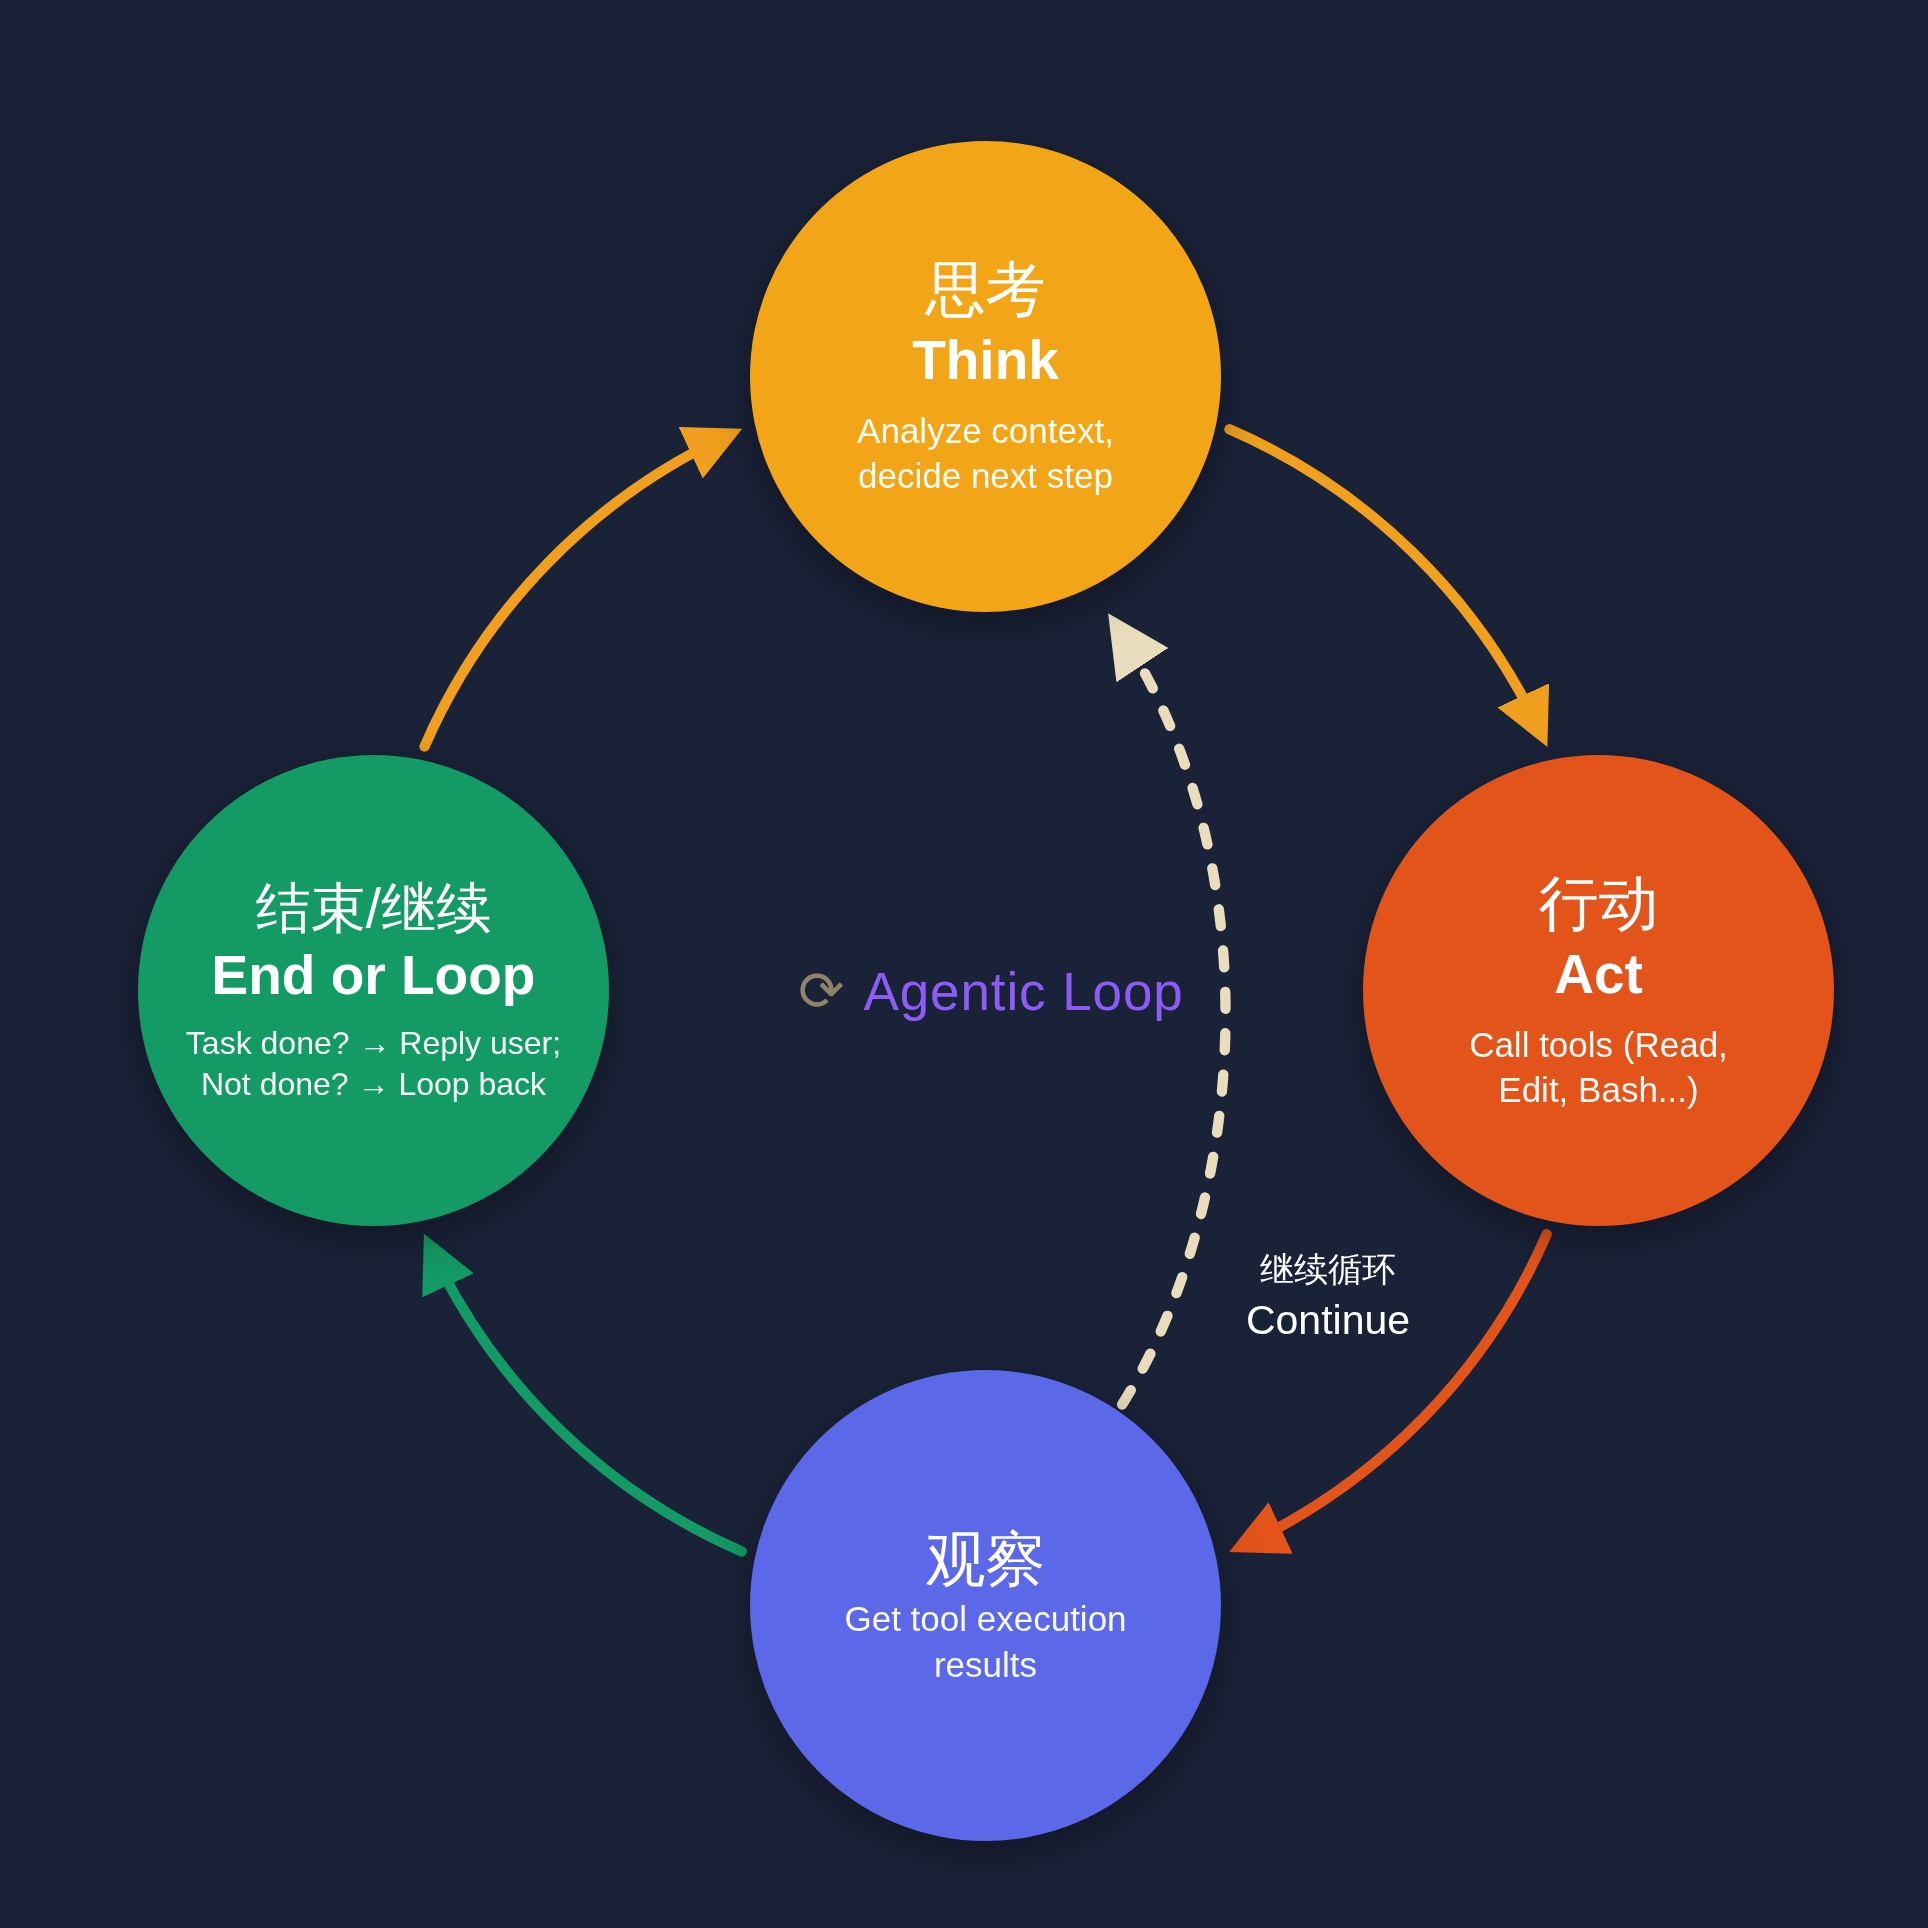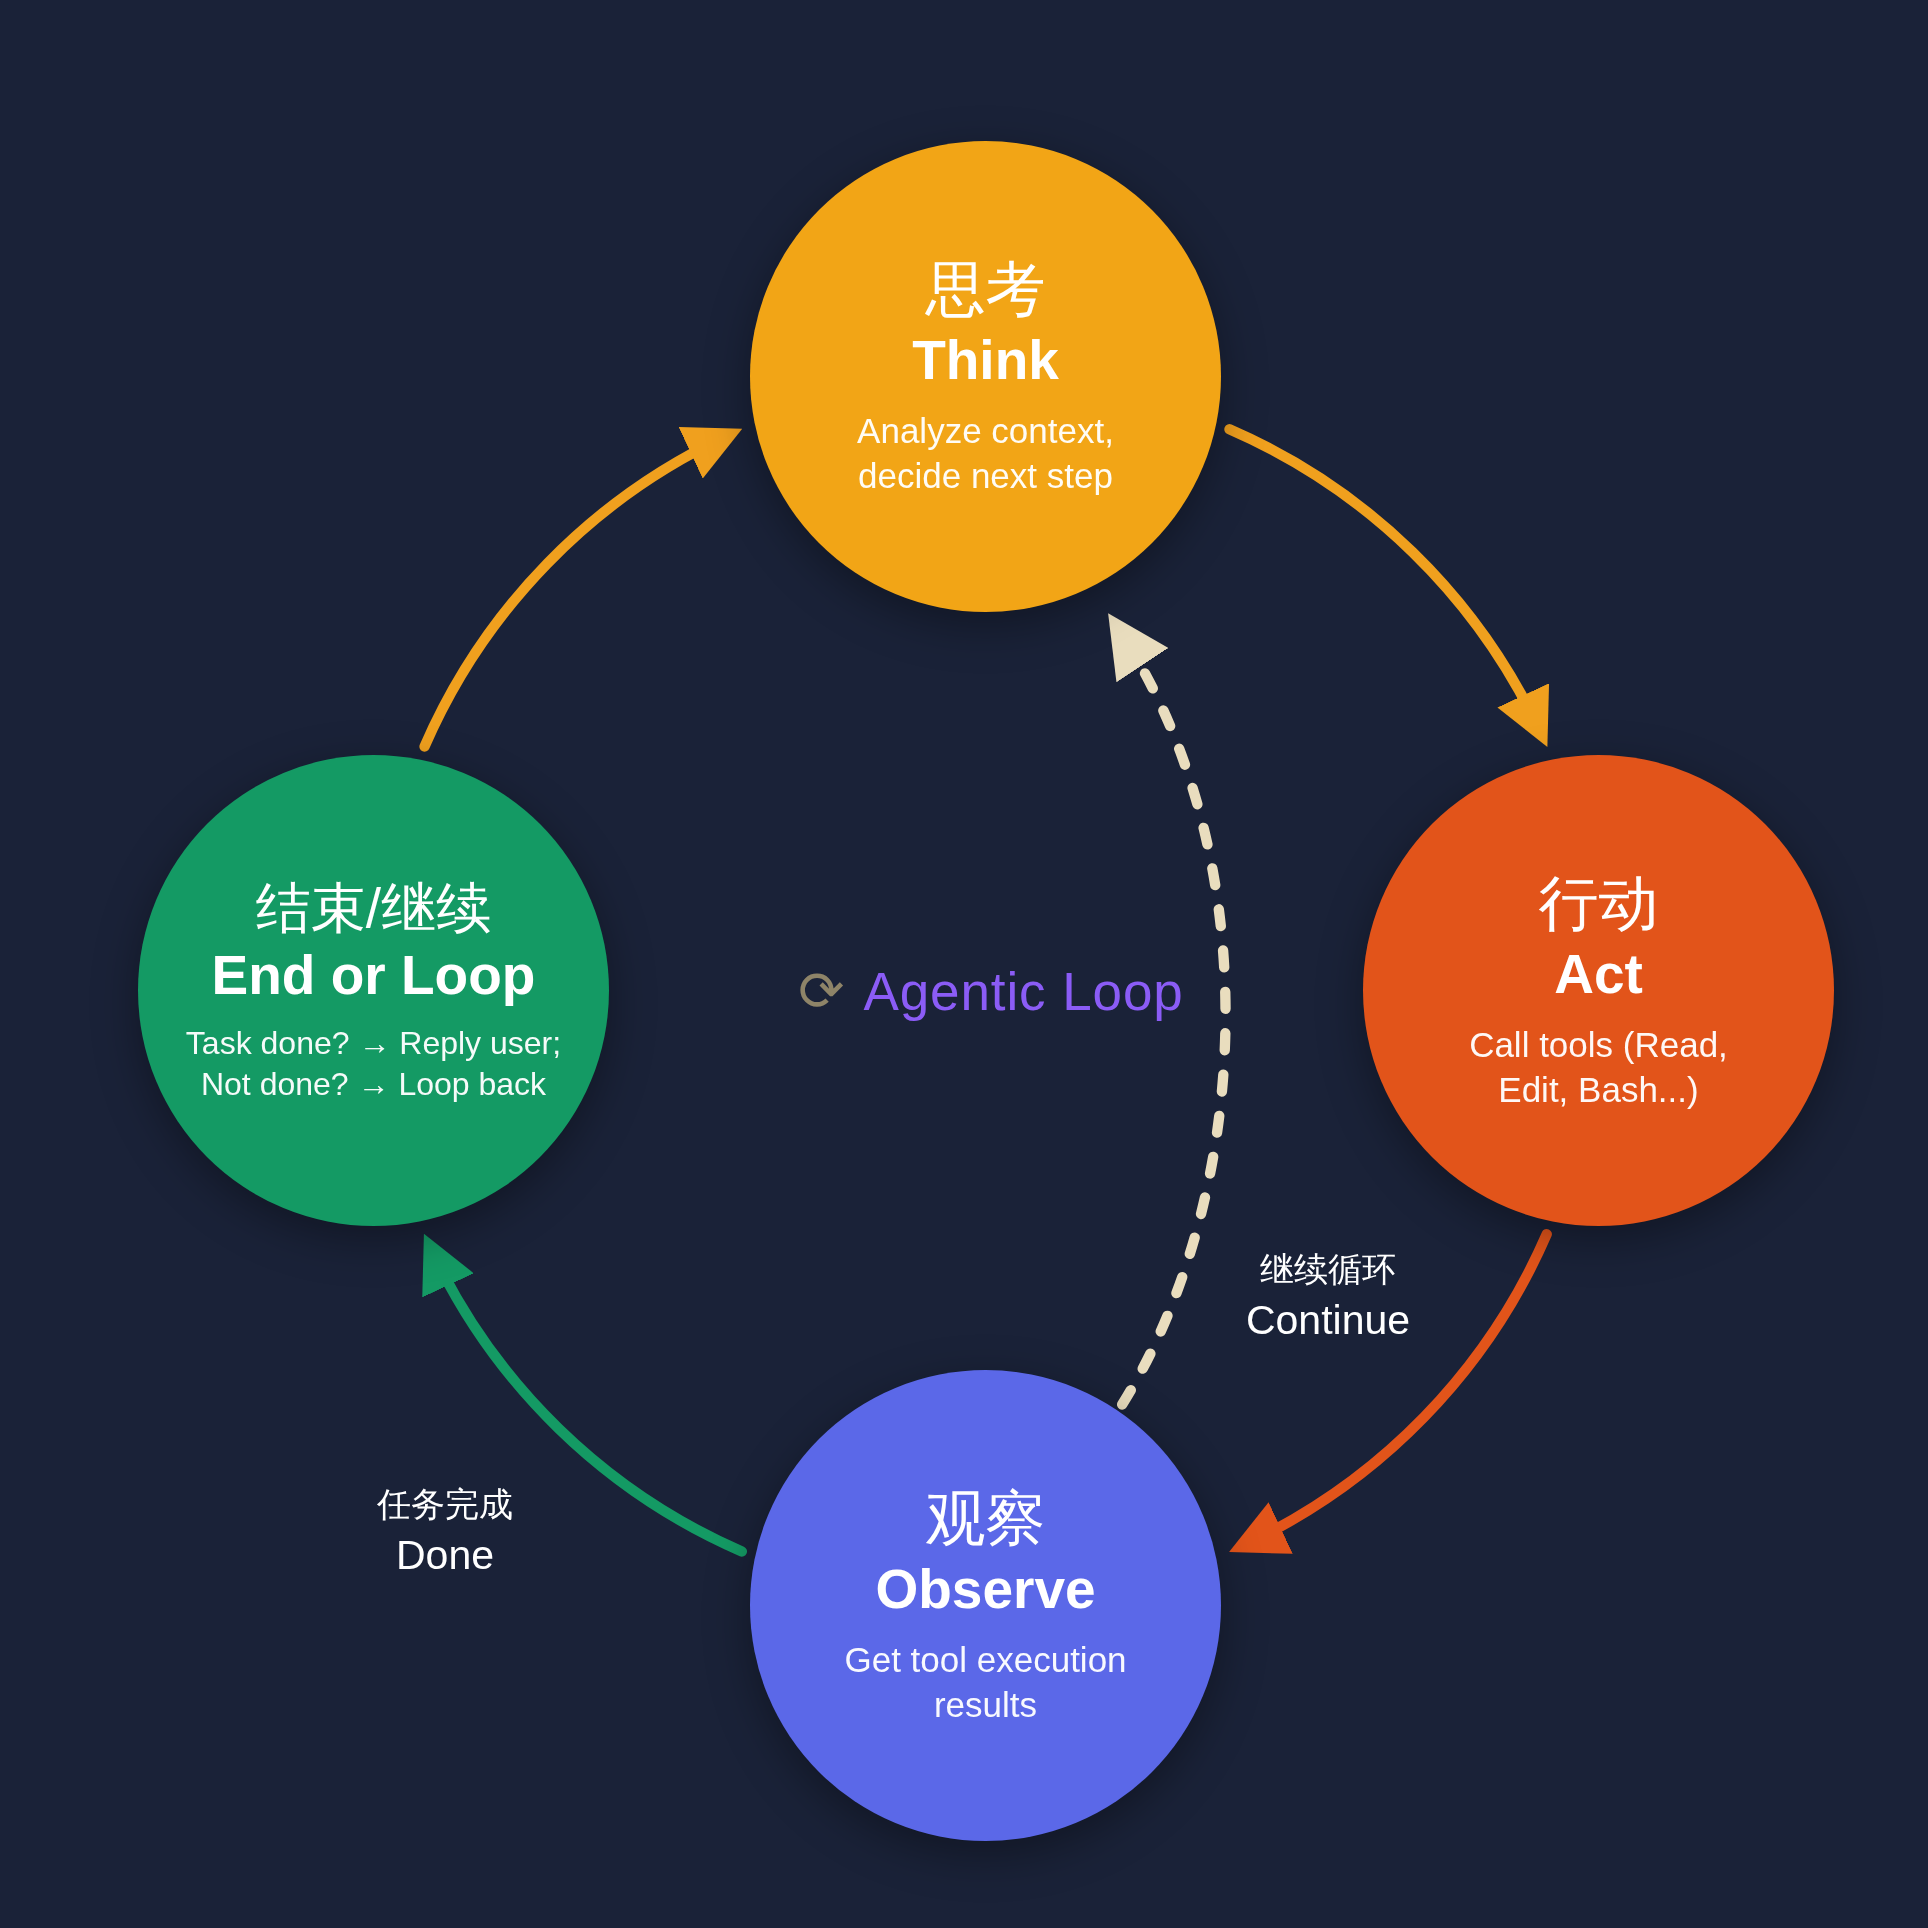--- a/index.html
+++ b/index.html
@@ -130,21 +130,20 @@
 
   <div class="node node-act">
     <div class="zh">行动</div>
     <div class="en">Act</div>
     <div class="sub">Call tools (Read,</div>
     <div class="sub">Edit, Bash...)</div>
   </div>
 
   <div class="node node-observe">
     <div class="zh">观察</div>
-    <div class="en">Observe</div>
     <div class="sub">Get tool execution</div>
     <div class="sub">results</div>
   </div>
 
   <div class="node node-end">
     <div class="zh">结束/继续</div>
     <div class="en">End or Loop</div>
     <div class="sub">Task done? → Reply user;</div>
     <div class="sub">Not done? → Loop back</div>
   </div>
@@ -152,19 +151,15 @@
   <div class="center-label">
     <span class="loop-icon">⟳</span>
     <span class="center-text">Agentic Loop</span>
   </div>
 
   <div class="edge-label label-continue">
     <div class="zh">继续循环</div>
     <div class="en">Continue</div>
   </div>
 
-  <div class="edge-label label-done">
-    <div class="zh">任务完成</div>
-    <div class="en">Done</div>
-  </div>
 
 </div>
 
 
 </body></html>

